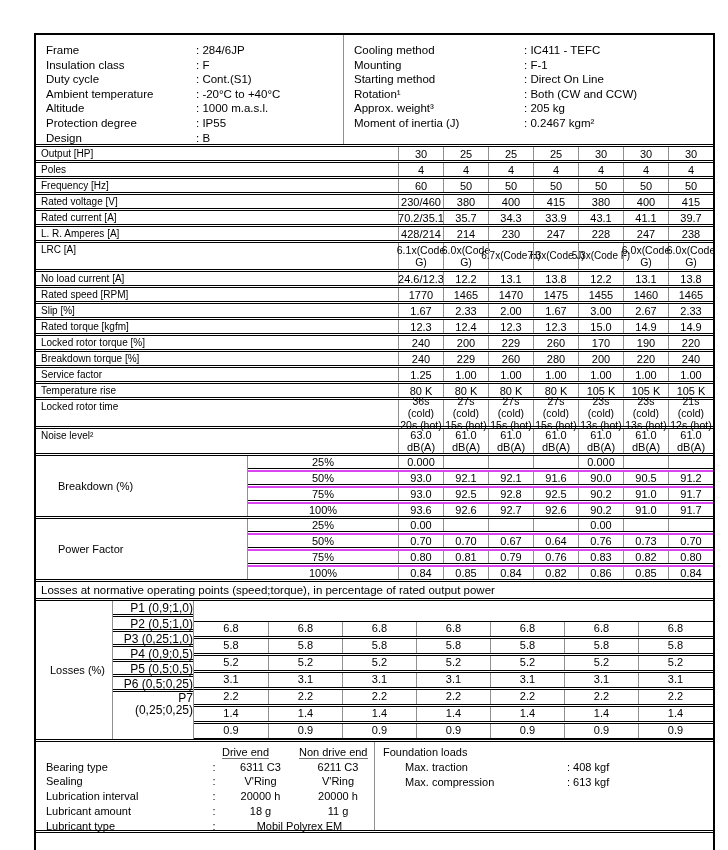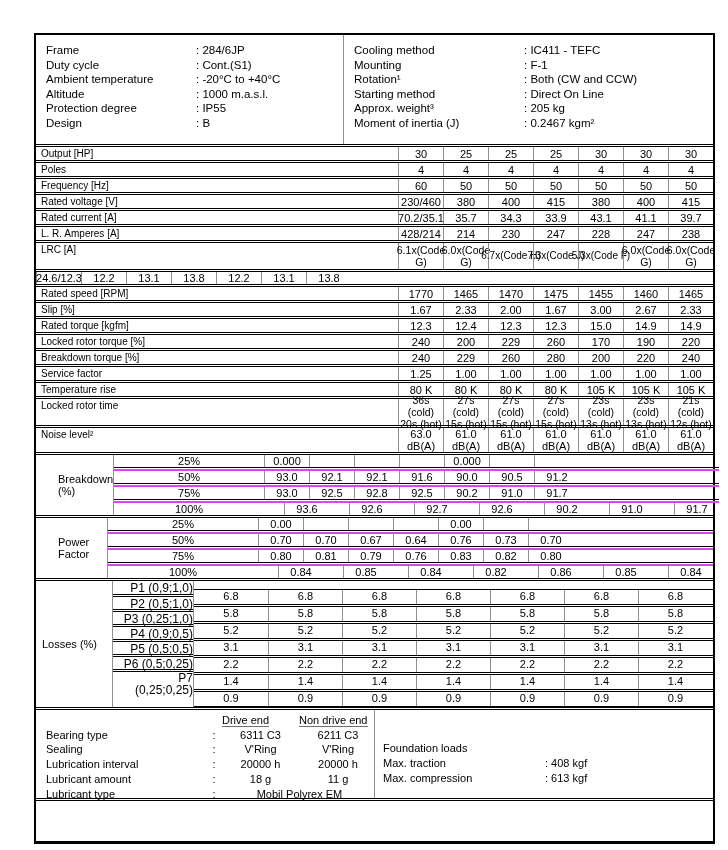--- a/index.html
+++ b/index.html
@@ -30,68 +30,72 @@
   .mrow .mcell.nw { white-space:nowrap; font-size:10px; }
   .mrow.rtall .mcell.wrapv { font-size:10.5px; }
 
   
   .pgroup { display:flex; }
   .pglab { width:213px; border-right:1px solid #909090; font-size:11px;
     display:flex; align-items:center; padding-left:22px; }
   .prows { flex:1; }
   .prow { display:flex; border-top:2px solid #d946ef; border-bottom:1px solid #000; margin-top:1px; }
   .prow:first-child { border-top:none; margin-top:0; }
-  .prow:last-child { border-bottom:none;gap:20px; }
+  .prow:last-child { border-bottom:none; }
   .pload { width:150px; font-size:11px; line-height:12px; text-align:center; }
 
   
   .ltitle { font-size:11.5px; line-height:16px; padding-left:5px; }
   .lbody { display:flex; }
   .lgroup { width:77px; border-right:1px solid #909090; font-size:11px;
-    display:flex; align-items:center; padding-left:6px; }
+    display:flex; align-items:center; padding-left:14px; }
   .lpoints { width:81px; border-right:1px solid #909090; }
   .lprow { height:14px; line-height:14px; font-size:12px; text-align:right;
     border-top:1px solid #000; border-bottom:1px solid #000; margin-top:1px; white-space:pre-line; }
   .lprow:first-child { border-top:none; margin-top:0; }
   .lprow.p7 { height:24px; line-height:12px; border-bottom:none; }
   .lvals { flex:1; padding-top:8px; }
   .lvrow { display:flex; border-top:1px solid #000; border-bottom:1px solid #000; margin-top:1px; }
-  .lvrow:first-child { margin-top:0; }
+  .lvrow:first-child { margin-top:12px; }
   .lvcell { width:74px; border-left:1px solid #909090; height:14px; line-height:13px;
     font-size:11px; text-align:center; }
   .lvcell:first-child { border-left:none; }
 
   
   .bwrap { display:flex; height:90px; }
   .bleft { width:339px; border-right:1px solid #909090; padding:3px 0 0 10px; }
   .bright { flex:1; padding:3px 0 0 8px; }
   .brow { display:grid; grid-template-columns:160px 16px 77px 78px; line-height:14.7px; font-size:11px; }
   .bhead { text-align:left; }
   .bhead span { border-bottom:1px solid #707070; }
   .bcell { text-align:center; }
   .bspan { grid-column:3 / 5; text-align:center; }
   .frow { display:flex; line-height:15px; font-size:11px; }
-  .flab { width:162px; }
-  .ftitle { font-size:11px; line-height:15px;margin-top:28px; }
+  .flab { width:162px;margin-left:22px; }
+  .ftitle { font-size:11px; line-height:15px; }
 
   .emptybox { height:42px; }
 </style>
 </head>
 <body>
 
 <div class="sheet">
   <div class="outer">
 
     <div class="header">
       <div class="hcol hcol-left" id="hdr-left">
           <div class="hrow">
             <span class="hlab">Frame</span>
             <span class="hval">: 284/6JP</span>
           </div>
           <div class="hrow">
+            <span class="hlab">Insulation class</span>
+            <span class="hval">: F</span>
+          </div>
+          <div class="hrow">
             <span class="hlab">Duty cycle</span>
             <span class="hval">: Cont.(S1)</span>
           </div>
           <div class="hrow">
             <span class="hlab">Ambient temperature</span>
             <span class="hval">: -20°C to +40°C</span>
           </div>
           <div class="hrow">
             <span class="hlab">Altitude</span>
             <span class="hval">: 1000 m.a.s.l.</span>
@@ -108,26 +112,26 @@
       <div class="hcol hcol-right" id="hdr-right">
           <div class="hrow">
             <span class="hlab">Cooling method</span>
             <span class="hval">: IC411 - TEFC</span>
           </div>
           <div class="hrow">
             <span class="hlab">Mounting</span>
             <span class="hval">: F-1</span>
           </div>
           <div class="hrow">
+            <span class="hlab">Starting method</span>
+            <span class="hval">: Direct On Line</span>
+          </div>
+          <div class="hrow">
             <span class="hlab">Rotation¹</span>
             <span class="hval">: Both (CW and CCW)</span>
-          </div>
-          <div class="hrow">
-            <span class="hlab">Starting method</span>
-            <span class="hval">: Direct On Line</span>
           </div>
           <div class="hrow">
             <span class="hlab">Approx. weight³</span>
             <span class="hval">: 205 kg</span>
           </div>
           <div class="hrow">
             <span class="hlab">Moment of inertia (J)</span>
             <span class="hval">: 0.2467 kgm²</span>
           </div>
         </div>
@@ -198,20 +202,21 @@
           <div class="mlabel">LRC [A]</div>
           <div class="mcell wrapv">6.1x(Code G)</div>
           <div class="mcell wrapv">6.0x(Code G)</div>
           <div class="mcell nw">6.7x(Code H)</div>
           <div class="mcell nw">7.3x(Code J)</div>
           <div class="mcell nw">5.3x(Code F)</div>
           <div class="mcell wrapv">6.0x(Code G)</div>
           <div class="mcell wrapv">6.0x(Code G)</div>
         </div>
         <div class="mrow box">
+          <div class="mlabel">No load current [A]</div>
           <div class="mcell">24.6/12.3</div>
           <div class="mcell">12.2</div>
           <div class="mcell">13.1</div>
           <div class="mcell">13.8</div>
           <div class="mcell">12.2</div>
           <div class="mcell">13.1</div>
           <div class="mcell">13.8</div>
         </div>
         <div class="mrow box">
           <div class="mlabel">Rated speed [RPM]</div>
@@ -398,20 +403,21 @@
               <div class="mcell">0.84</div>
               <div class="mcell">0.82</div>
               <div class="mcell">0.86</div>
               <div class="mcell">0.85</div>
               <div class="mcell">0.84</div>
             </div>
           </div>
         </div>
       </div>
 
+    <div class="box ltitle">Losses at normative operating points (speed;torque), in percentage of rated output power</div>
 
     <div class="box lbody">
       <div class="lgroup">Losses (%)</div>
       <div class="lpoints" id="loss-points">
           <div class="lprow">P1 (0,9;1,0)</div>
           <div class="lprow">P2 (0,5;1,0)</div>
           <div class="lprow">P3 (0,25;1,0)</div>
           <div class="lprow">P4 (0,9;0,5)</div>
           <div class="lprow">P5 (0,5;0,5)</div>
           <div class="lprow">P6 (0,5;0,25)</div>

